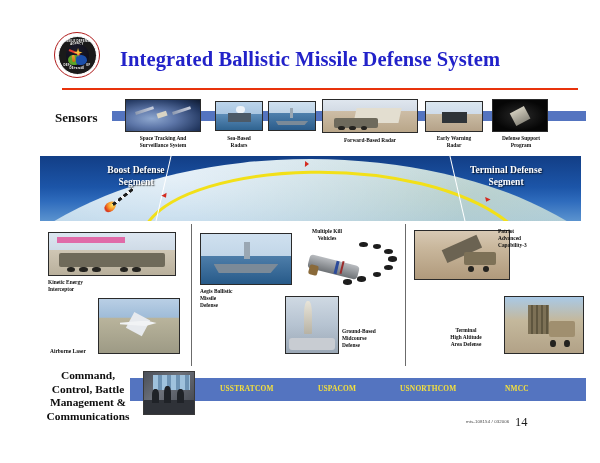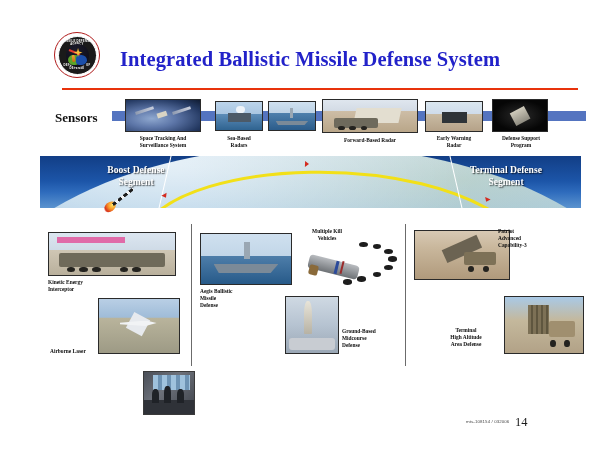--- a/index.html
+++ b/index.html
@@ -156,21 +156,21 @@
   .launcher { position:absolute; left:30%; top:22%; width:40%; height:30%;
     background:#6b6352; transform: rotate(-24deg); }
   .thaad-tubes { position:absolute; left:30%; top:14%; width:26%; height:52%;
     background:repeating-linear-gradient(90deg,#7d7156 0 3px,#5f563f 3px 5px); }
   .thaad-cab { position:absolute; left:56%; top:42%; width:34%; height:30%;
     background:#a08f6f; border-radius:2px; }
 
   
   .band {
     position: absolute; left: 40px; top: 156px;
-    width: 541px; height: 52px;
+    width: 541px; height: 65px;
     background: linear-gradient(180deg,#123e86 0%,#1c55a8 48%,#2f6cbd 70%,#5b93cf 100%);
     overflow: hidden;
   }
   .earth {
     position: absolute; left: -14%; bottom: -128px;
     width: 128%; height: 190px;
     border-radius: 50% 50% 0 0 / 100% 100% 0 0;
     background:
       radial-gradient(ellipse at 30% 10%, rgba(255,255,255,.55) 0%, rgba(255,255,255,0) 45%),
       radial-gradient(ellipse at 72% 18%, rgba(180,200,170,.45) 0%, rgba(180,200,170,0) 40%),
@@ -402,20 +402,27 @@
   <div class="cap left" style="left:498px;top:228px;width:64px;">Patriot<br>Advanced<br>Capability-3</div>
 
   <div class="thumb ph-thaad" style="left:504px;top:296px;width:80px;height:58px;">
     <div class="thaad-tubes"></div>
     <div class="thaad-cab"></div>
     <div class="wheel" style="left:58%;bottom:10%;"></div>
     <div class="wheel" style="left:76%;bottom:10%;"></div>
   </div>
   <div class="cap" style="left:430px;top:327px;width:72px;text-align:center;">Terminal<br>High Altitude<br>Area Defense</div>
 
+  <div class="c2-label">Command,<br>Control, Battle<br>Management &amp;<br>Communications</div>
+  <div class="c2-bar">
+    <span class="node" style="left:90px;">USSTRATCOM</span>
+    <span class="node" style="left:188px;">USPACOM</span>
+    <span class="node" style="left:270px;">USNORTHCOM</span>
+    <span class="node" style="left:375px;">NMCC</span>
+  </div>
   <div class="c2-photo ph-c2">
     <div class="screen"></div>
     <div class="desk"></div>
     <div class="person" style="left:16%;"></div>
     <div class="person" style="left:40%;height:40%;"></div>
     <div class="person" style="left:66%;"></div>
   </div>
 
   <div class="footer-code">mts-108154 / 032006</div>
   <div class="page-num">14</div>

